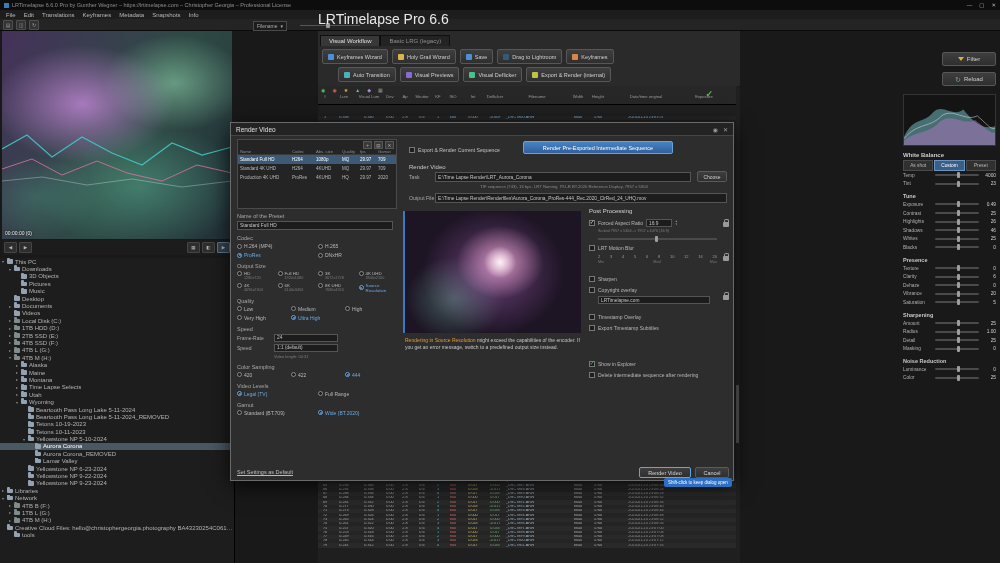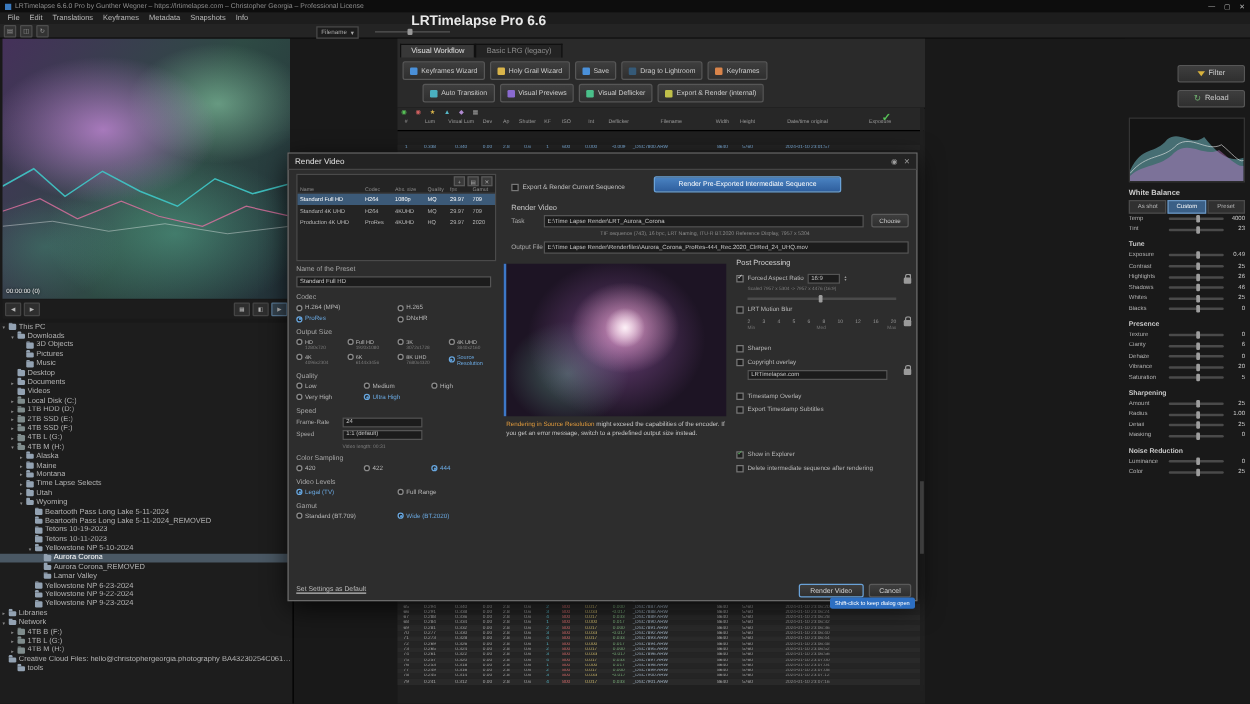--- a/index.html
+++ b/index.html
@@ -34,21 +34,21 @@
   .tree-row{display:flex;align-items:center;height:7.4px;white-space:nowrap;color:#b3b3b3;overflow:hidden}
   .tree-row.sel{background:#4a5864;color:#fff}
   .tree-arrow{width:5px;font-size:4px;color:#8a8a8a;flex:none}
   .tree-ico{width:6px;height:4.5px;background:#93a2b2;border-radius:0 1px 1px 1px;margin:0 2px 0 0;position:relative;flex:none}
   .tree-ico:before{content:'';position:absolute;top:-1.5px;left:0;width:3px;height:1.5px;background:inherit;border-radius:1px 1px 0 0}
   .tree-ico.drive{background:#7f8c8c;border-radius:1px}
   .tree-label{overflow:hidden;text-overflow:ellipsis}
   
   .center-bg{position:absolute;left:318px;top:31px;width:422px;bottom:0;background:#1f1f1f}
   .wf-bg{position:absolute;left:318px;top:31px;width:422px;height:55px;background:#2a2a2a;border-bottom:1px solid #111}
-  .app-title{position:absolute;left:329px;top:11px;font-size:11px;font-weight:bold;color:#e9e9e9;z-index:2}
+  .app-title{position:absolute;left:318px;top:11px;font-size:14px;font-weight:normal;color:#e9e9e9;z-index:2}
   .tabs{position:absolute;left:320px;top:35px;display:flex;height:11px;z-index:2}
   .tab{padding:0 8px;display:flex;align-items:center;background:#232323;color:#909090;border:1px solid #101010;border-bottom:none;font-size:6px}
   .tab.active{background:#383838;color:#e0e0e0}
   .wf-row{position:absolute;display:flex;gap:4px;align-items:center;z-index:2}
   #wf-row1{left:322px;top:49px}
   #wf-row2{left:338px;top:67px}
   .wf-btn{height:13px;background:linear-gradient(#3e3e3e,#2f2f2f);border:1px solid #575757;border-radius:2px;display:flex;align-items:center;gap:3px;padding:0 5px;font-size:5.5px;color:#cfcfcf;white-space:nowrap}
   .wf-icon{width:6px;height:6px;border-radius:1px;flex:none}
   .table-head{position:absolute;left:318px;top:86px;width:421px;height:18px;background:#272727;border-bottom:1px solid #000;z-index:2}
   .icon-row{display:flex;gap:7px;align-items:center;height:8px;padding:0 3px}

